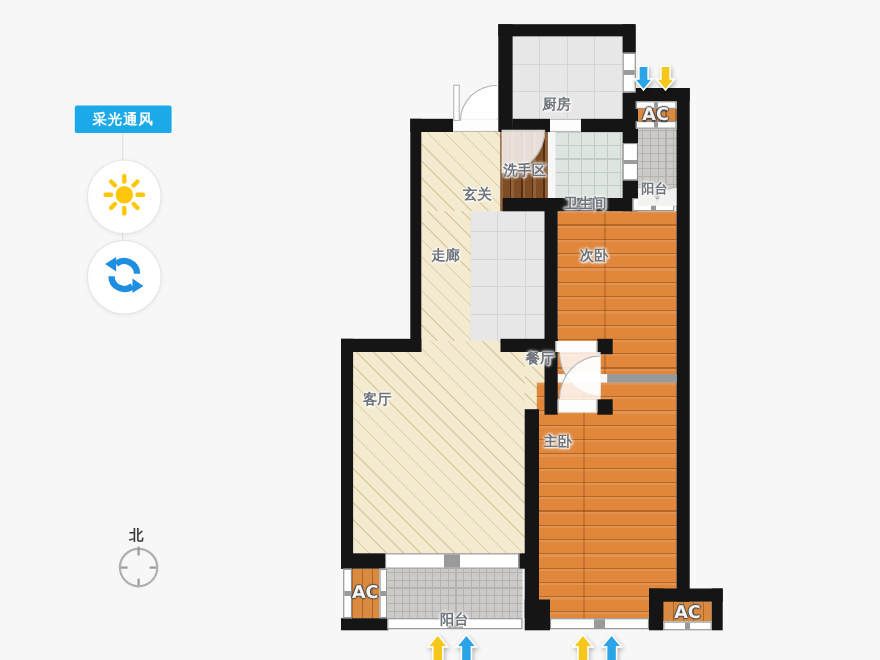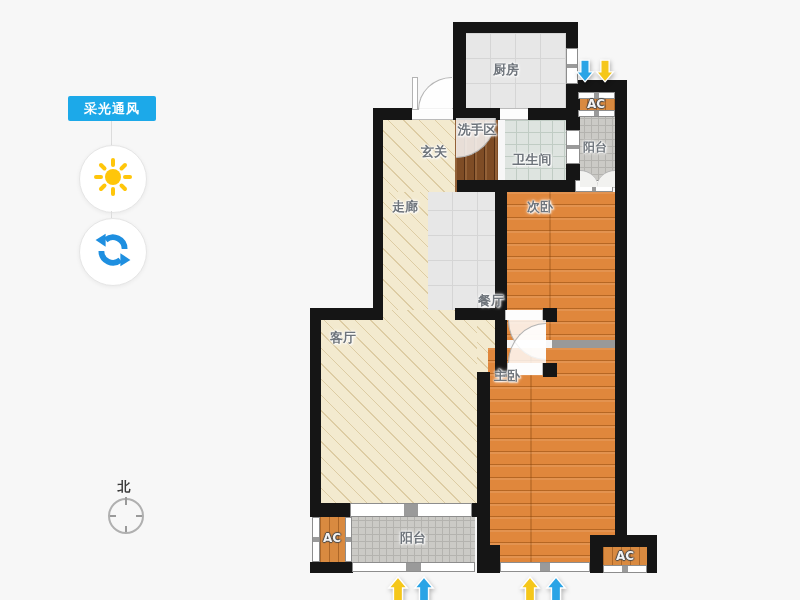--- a/index.html
+++ b/index.html
@@ -80,25 +80,26 @@
   .open{background:#fdfdfd;border-left:1px solid #bbb;border-right:1px solid #bbb;box-sizing:border-box;}
   .open-v{border:none;border-top:1px solid #bbb;border-bottom:1px solid #bbb;}
   .fan{
     background:rgba(255,255,255,.82);
     border:1px solid #b3b3b3;box-sizing:border-box;
   }
   .lbl{
     transform:translate(-50%,-50%);
     color:#6e747b;font-size:13px;font-weight:bold;white-space:nowrap;
     text-shadow:0 0 2px #fff,0 0 2px #fff,0 0 4px #fff,1px 1px 2px #fff;
+    margin-top:25px;
   }
   .lbl-sm{font-size:12px;}
   .ac-lbl{
     transform:translate(-50%,-50%);
-    color:#f3f3f3;font-size:12px;font-weight:bold;white-space:nowrap;
+    color:#f3f3f3;font-size:16px;font-weight:bold;white-space:nowrap;
     text-shadow:-1px 0 1px #4a4a4a,1px 0 1px #4a4a4a,0 -1px 1px #4a4a4a,0 1px 1px #4a4a4a;
   }
   .arrow{filter:drop-shadow(1px 2px 2px rgba(0,0,0,.28));}
 </style>
 </head>
 <body>
 
 <div class="abs mode-btn">采光通风</div>
 <div class="abs vline" style="left:111px;top:121px;height:25px;"></div>
 

